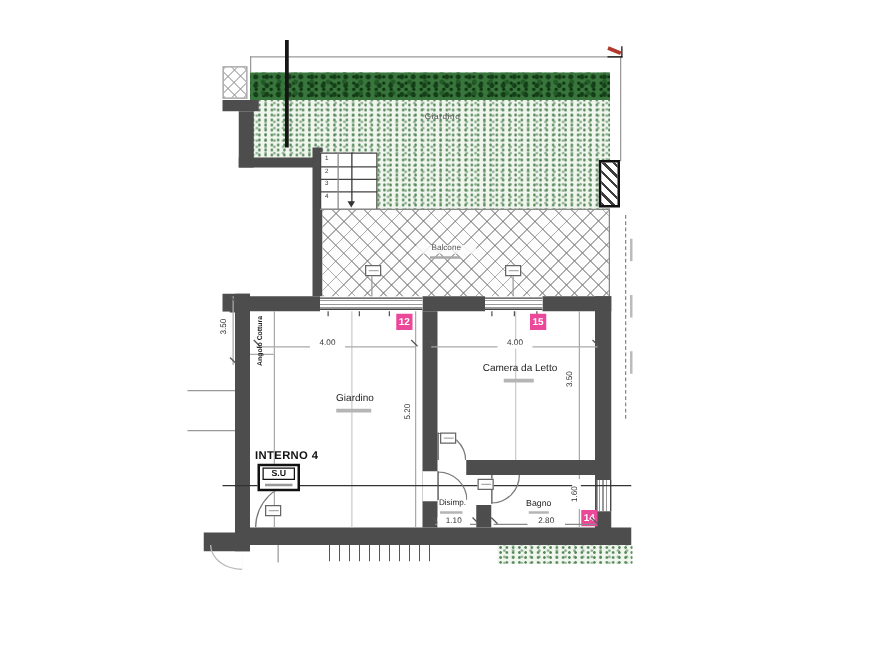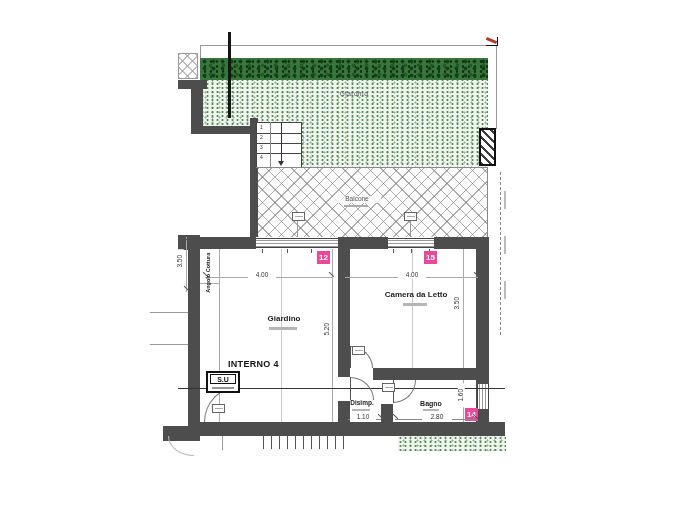--- a/index.html
+++ b/index.html
@@ -4,21 +4,21 @@
 <style>
   html,body{margin:0;padding:0;background:#fff;}
   #canvas{position:relative;width:700px;height:525px;background:#fff;overflow:hidden;
           font-family:"Liberation Sans",sans-serif;}
   #canvas *{position:absolute;box-sizing:border-box;}
   .wall{background:#4d4d4d;}
   .ln{background:#999;}
   .t{font-family:"Liberation Sans",sans-serif;color:#444;line-height:1;text-align:center;white-space:nowrap;}
   .vt{transform:rotate(-90deg);transform-origin:center;}
   .dim{font-size:6.5px;color:#333;background:#fff;padding:0 1px;}
-  .room{font-weight:bold;font-size:8px;color:#1d1d1d;}
+  .room{font-weight:normal;font-size:8px;color:#1d1d1d;}
   .bar{background:#b5b5b5;}
   .badge{width:13px;height:13px;background:#ec4899;color:#fff;font-weight:bold;font-size:8px;
          text-align:center;line-height:13px;font-family:"Liberation Sans",sans-serif;}
   .tag{width:13px;height:9px;border:1px solid #666;background:#fff;}
   .tag::after{content:"";position:absolute;left:2px;top:3px;width:8px;height:1px;background:#aaa;}
   .arc{border-color:#777;}
   .tick{width:7px;height:1px;background:#555;transform:rotate(45deg);}
   .wtick{width:1px;height:4px;background:#555;}
   .garden-fill{background-color:#f0f5ee;
     background-image:radial-gradient(circle,#55885a 0.8px,transparent 1.3px),
@@ -169,21 +169,21 @@
   <div class="t vt" style="left:182px;top:270px;width:54px;font-weight:bold;font-size:5.5px;color:#222;">Angolo Cottura</div>
   <div class="t room" style="left:252px;top:315px;width:64px;">Giardino</div>
   <div class="bar" style="left:269px;top:327px;width:28px;height:3px;"></div>
   <div class="t room" style="left:378px;top:291px;width:76px;">Camera da Letto</div>
   <div class="bar" style="left:403px;top:303px;width:24px;height:3px;"></div>
   <div class="t room" style="left:346px;top:400px;width:32px;font-size:6.5px;">Disimp.</div>
   <div class="bar" style="left:352px;top:409px;width:18px;height:2px;"></div>
   <div class="t room" style="left:416px;top:400px;width:30px;font-size:7px;">Bagno</div>
   <div class="bar" style="left:423px;top:409px;width:16px;height:2px;"></div>
 
-  <div class="t" style="left:204px;top:360px;width:60px;text-align:left;font-weight:bold;font-size:9px;color:#111;letter-spacing:.3px;margin-left:24px;">INTERNO 4</div>
+  <div class="t" style="left:204px;top:360px;width:60px;text-align:left;font-weight:bold;font-size:9px;color:#111;letter-spacing:.3px;">INTERNO 4</div>
   <div style="left:206px;top:371px;width:34px;height:22px;border:2px solid #111;background:#fff;"></div>
   <div style="left:210px;top:374px;width:26px;height:10px;border:1px solid #111;"></div>
   <div class="t" style="left:210px;top:376px;width:26px;font-weight:bold;font-size:7px;color:#111;">S.U</div>
   <div class="bar" style="left:212px;top:387px;width:22px;height:2px;background:#999;"></div>
 
   <div class="t dim vt" style="left:168px;top:258px;width:24px;">3.50</div>
   <div class="t dim" style="left:248px;top:272px;width:28px;">4.00</div>
   <div class="t dim" style="left:398px;top:272px;width:28px;">4.00</div>
   <div class="t dim vt" style="left:315px;top:326px;width:24px;">5.20</div>
   <div class="t dim vt" style="left:445px;top:300px;width:24px;">3.50</div>

